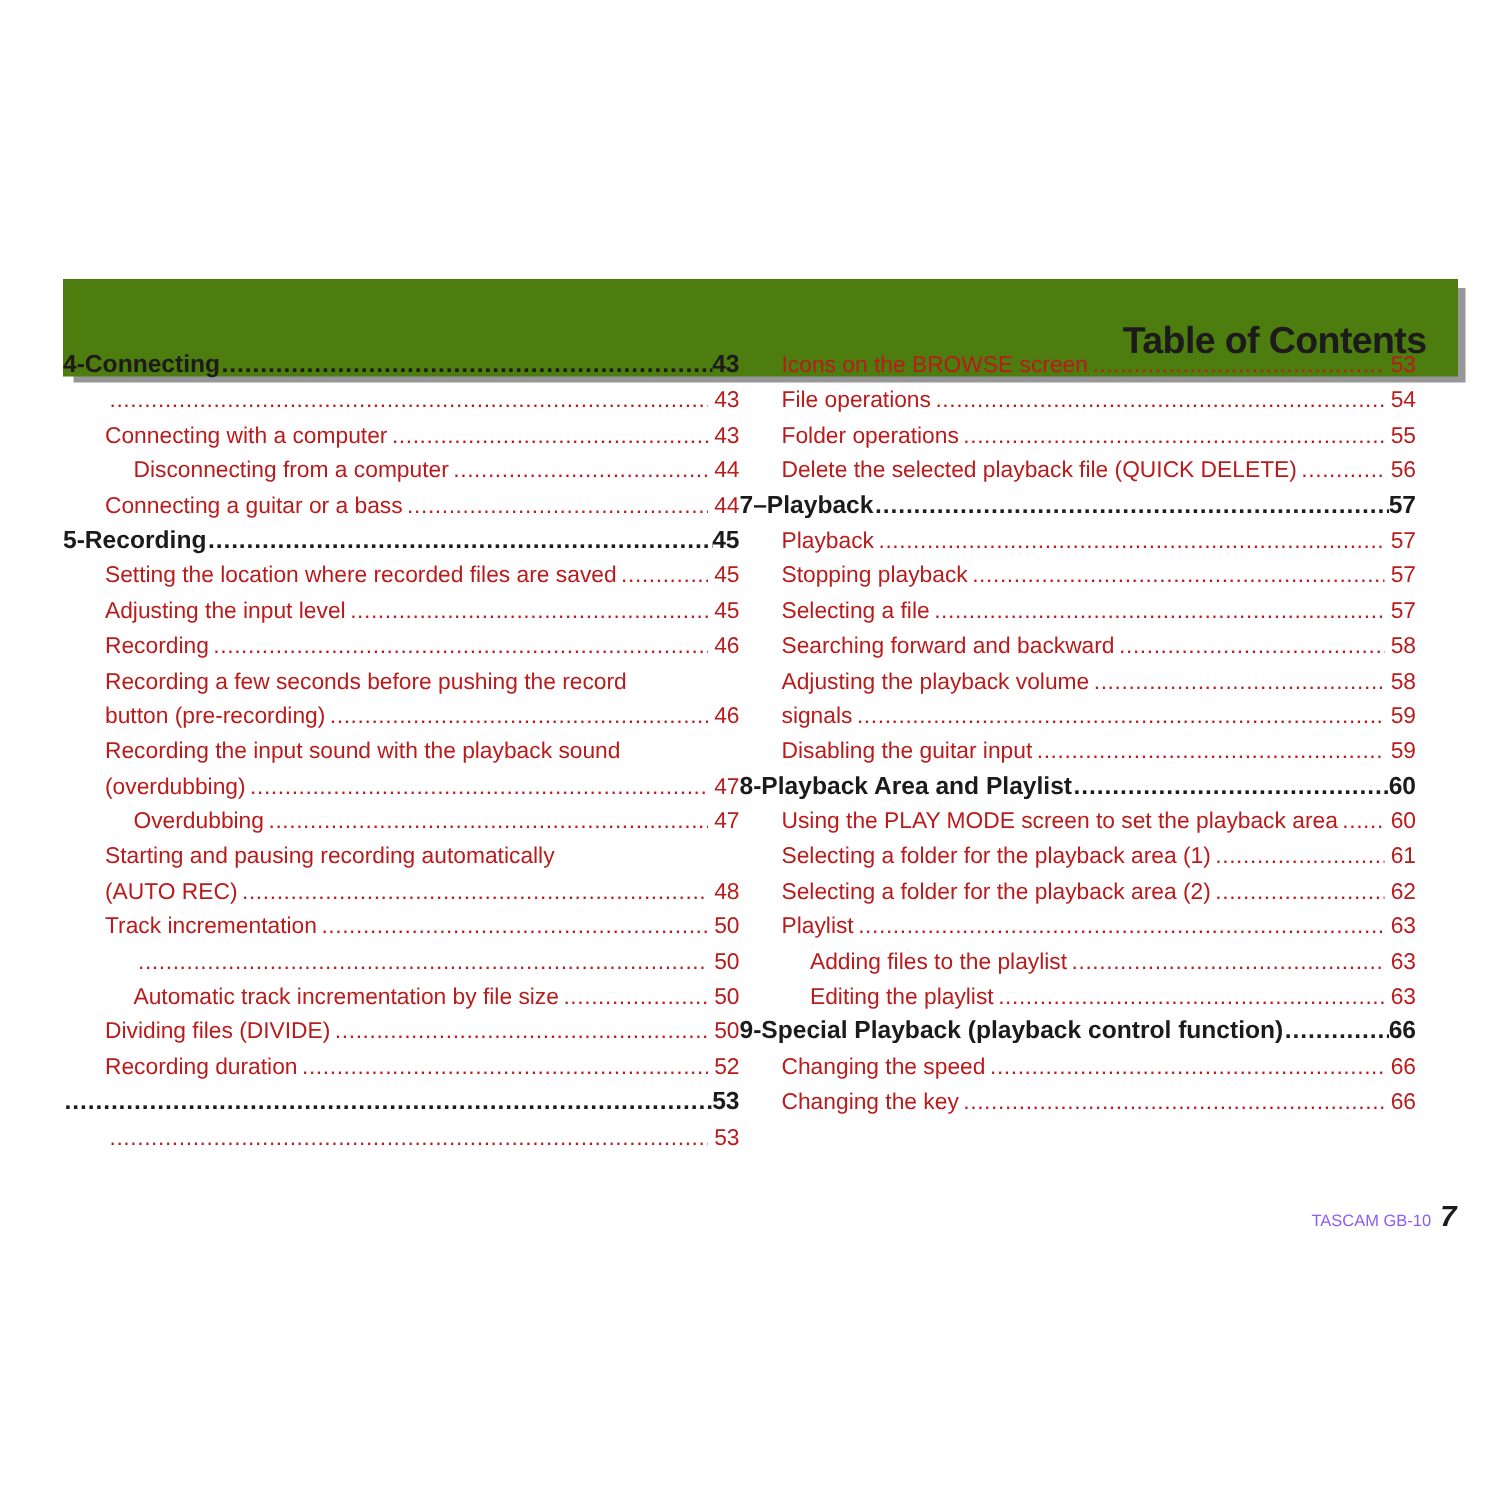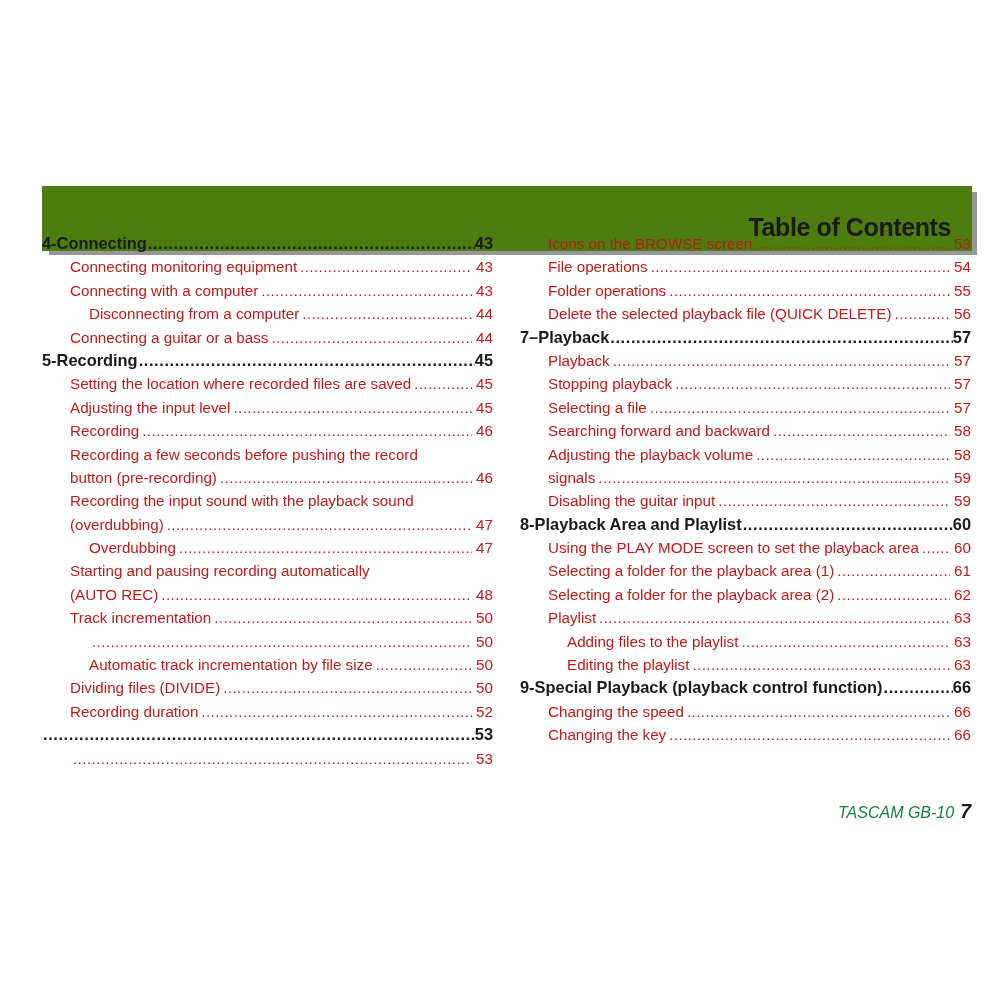--- a/index.html
+++ b/index.html
@@ -36,21 +36,20 @@
     letter-spacing: -0.4px;
     color: #1c1a1b;
   }
   
   .columns {
     position: absolute;
     left: 42px;
     top: 232px;
     width: 930px;
     display: flex;
-    gap: 27px;
   }
   .toc-col {
     width: 451px;
     flex: 0 0 451px;
   }
   .row {
     display: flex;
     align-items: baseline;
     height: 23.4px;
     line-height: 23.4px;
@@ -79,23 +78,22 @@
   .row.bold .pagenum { margin-left: 0; }
   
   .footer {
     position: absolute;
     right: 29px;
     top: 800px;
     display: flex;
     align-items: baseline;
   }
   .footer-brand {
-    font-style: italic;
-    font-size: 16px;
-    color: #15803d;
+    font-size: 11px;
+    color: #8b5cf6;
   }
   .footer-page {
     font-style: italic;
     font-weight: bold;
     font-size: 19.5px;
     color: #1c1a1b;
     margin-left: 6px;
   }
 </style>
 </head>
@@ -106,21 +104,20 @@
 </div>
 
 <div class="columns">
   <div class="toc-col" id="col-left">
       <div class="row lvl0 bold">
         <span class="label">4-Connecting</span>
         <span class="leader">....................................................................................................................................................................................................................................................................</span>
         <span class="pagenum">43</span>
       </div>
       <div class="row lvl1">
-        <span class="label">Connecting monitoring equipment</span>
         <span class="leader">....................................................................................................................................................................................................................................................................</span>
         <span class="pagenum">43</span>
       </div>
       <div class="row lvl1">
         <span class="label">Connecting with a computer</span>
         <span class="leader">....................................................................................................................................................................................................................................................................</span>
         <span class="pagenum">43</span>
       </div>
       <div class="row lvl2">
         <span class="label">Disconnecting from a computer</span>

